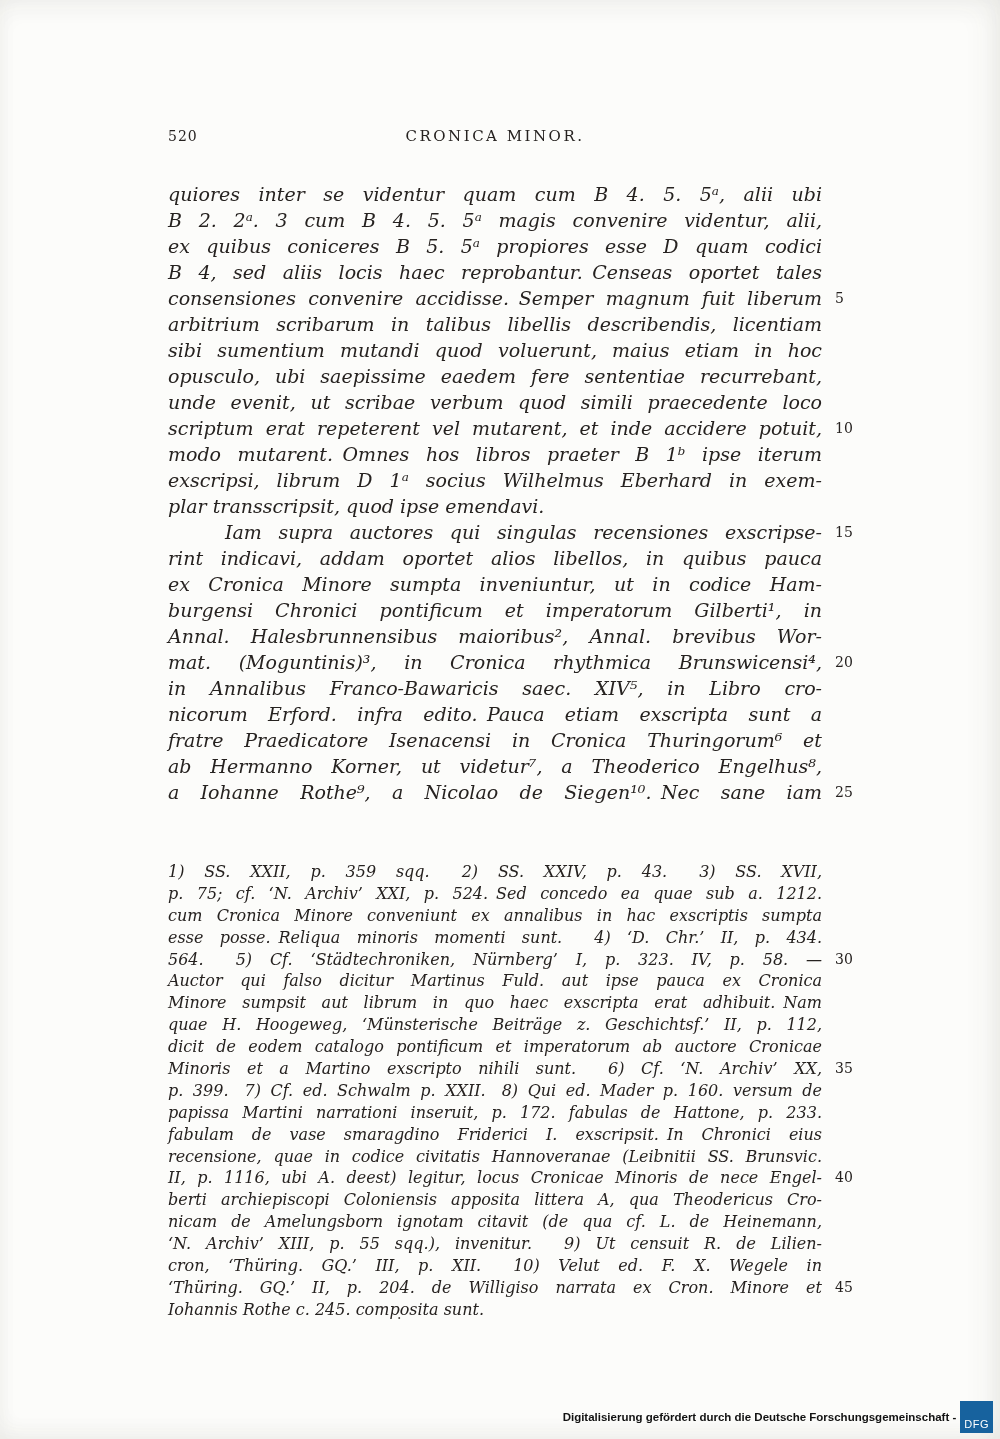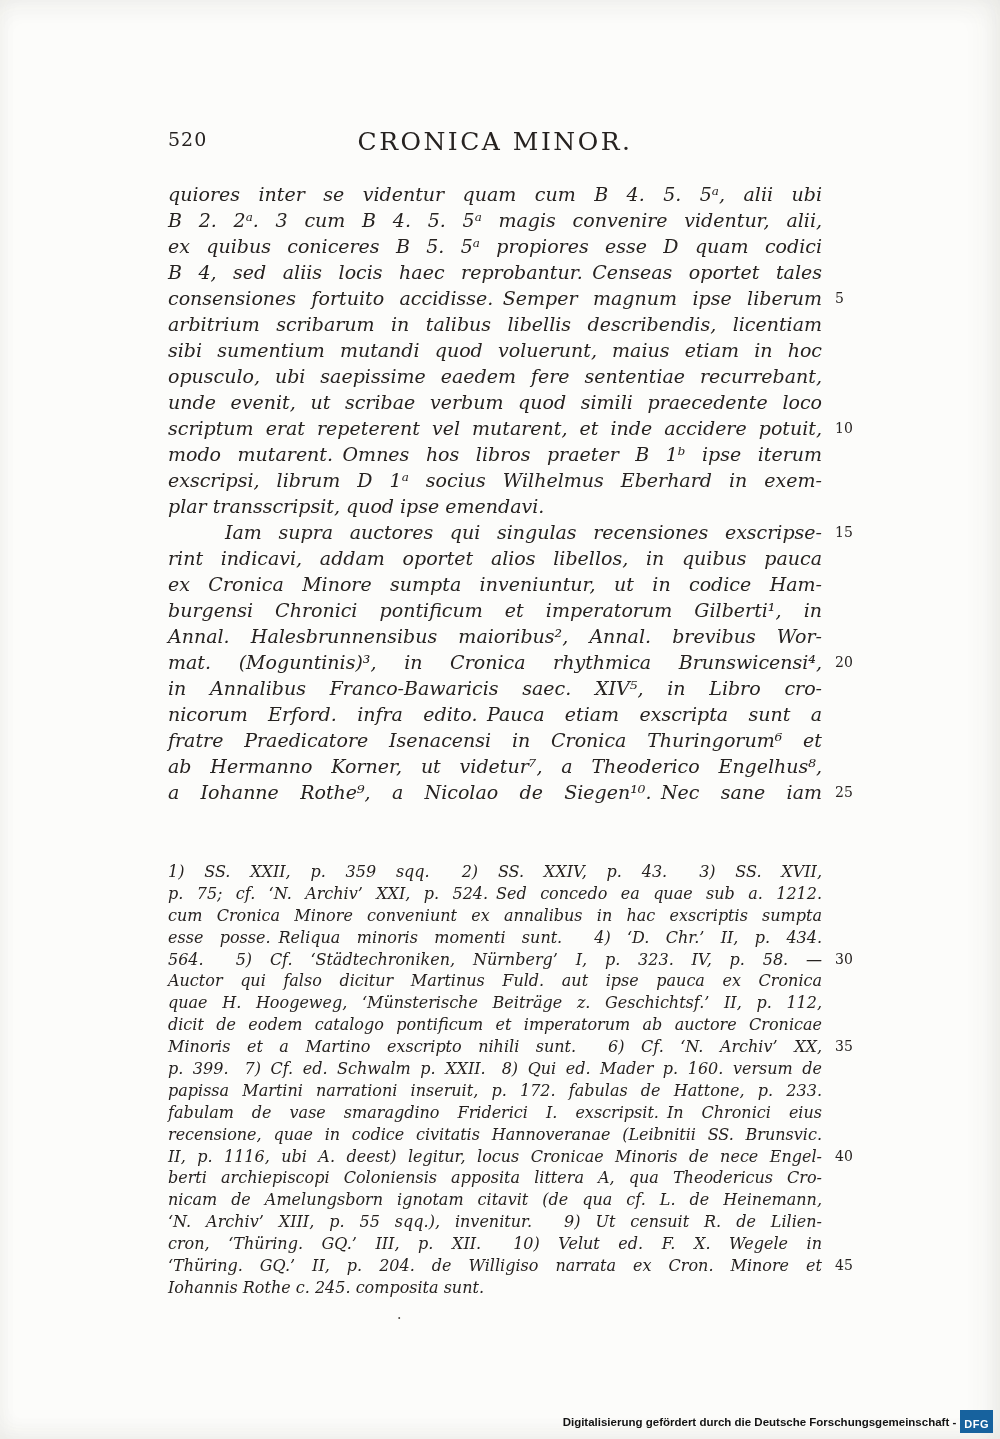--- a/index.html
+++ b/index.html
@@ -10,22 +10,22 @@
     height: 1439px;
     background: #fcfcfa;
     box-shadow: inset -12px 0 28px rgba(70,68,60,.055),
                 inset 0 -8px 20px rgba(70,68,60,.04),
                 inset 0 10px 22px rgba(70,68,60,.03);
     font-family: "DejaVu Serif", "DejaVu Sans", "Liberation Serif", serif;
     color: #262220;
     overflow: hidden;
   }
   .page-header { position: absolute; top: 127px; left: 168px; width: 654px; height: 26px; }
-  .page-number { position: absolute; left: 0; top: 1px; font-size: 19px; letter-spacing: 1px; }
-  .page-title  { position: absolute; left: 0; right: 0; top: 0; text-align: center; font-size: 25px; letter-spacing: 2.5px; }
+  .page-number { position: absolute; left: 0; top: 1px; font-size: 14px; letter-spacing: 1px; }
+  .page-title  { position: absolute; left: 0; right: 0; top: 0; text-align: center; font-size: 15px; letter-spacing: 2.5px; }
 
   .text-block { position: absolute; left: 168px; width: 654px; }
   #body-block { top: 181px; font-size: 19px; font-style: italic; }
   #body-block .line { height: 26px; line-height: 26px; }
   #foot-block { top: 861px; font-size: 16px; font-style: italic; }
   #foot-block .line { height: 21.9px; line-height: 21.9px; }
 
   .line { position: relative; }
   .ltext { display: block; text-align: justify; text-align-last: justify; }
   .lnum {
@@ -36,22 +36,22 @@
   .center-mark { position: absolute; top: 1306px; left: 397px; font-size: 14px; color: #4a4640; }
 
   .credit {
     position: absolute; right: 7px; bottom: 6px;
     display: flex; align-items: center; gap: 4px;
     font-family: "Liberation Sans", "DejaVu Sans", sans-serif;
     font-size: 11.5px; font-weight: 700; color: #121212;
   }
   .dfg-logo {
     display: inline-block; background: #17629e; color: #ffffff;
-    font-weight: 700; font-size: 11px; line-height: 14px;
-    padding: 7px 4px 2px; letter-spacing: .5px;
+    font-weight: 400; font-size: 11px; line-height: 14px;
+    padding: 16px 4px 2px; letter-spacing: .5px;
   }
 </style>
 </head>
 <body>
 
 <div class="sheet">
 
   <div class="page-header">
     <span class="page-number">520</span>
     <span class="page-title">CRONICA MINOR.</span>
@@ -73,21 +73,21 @@
         <span class="ltext">ex quibus coniceres B 5. 5ᵃ propiores esse D quam codici</span>
         <span class="lnum"></span>
       </div>
 
       <div class="line">
         <span class="ltext">B 4, sed aliis locis haec reprobantur. Censeas oportet tales</span>
         <span class="lnum"></span>
       </div>
 
       <div class="line">
-        <span class="ltext">consensiones fortuito accidisse. Semper magnum ipse liberum</span>
+        <span class="ltext">consensiones convenire accidisse. Semper magnum fuit liberum</span>
         <span class="lnum">5</span>
       </div>
 
       <div class="line">
         <span class="ltext">arbitrium scribarum in talibus libellis describendis, licentiam</span>
         <span class="lnum"></span>
       </div>
 
       <div class="line">
         <span class="ltext">sibi sumentium mutandi quod voluerunt, maius etiam in hoc</span>
@@ -206,20 +206,24 @@
       <div class="line">
         <span class="ltext">564.  5) Cf. ‘Städtechroniken, Nürnberg’ I, p. 323. IV, p. 58. —</span>
         <span class="lnum">30</span>
       </div>
 
       <div class="line">
         <span class="ltext">Auctor qui falso dicitur Martinus Fuld. aut ipse pauca ex Cronica</span>
         <span class="lnum"></span>
       </div>
 
+      <div class="line">
+        <span class="ltext">Minore sumpsit aut librum in quo haec exscripta erat adhibuit. Nam</span>
+        <span class="lnum"></span>
+      </div>
 
       <div class="line">
         <span class="ltext">quae H. Hoogeweg, ‘Münsterische Beiträge z. Geschichtsf.’ II, p. 112,</span>
         <span class="lnum"></span>
       </div>
 
       <div class="line">
         <span class="ltext">dicit de eodem catalogo pontificum et imperatorum ab auctore Cronicae</span>
         <span class="lnum"></span>
       </div>

